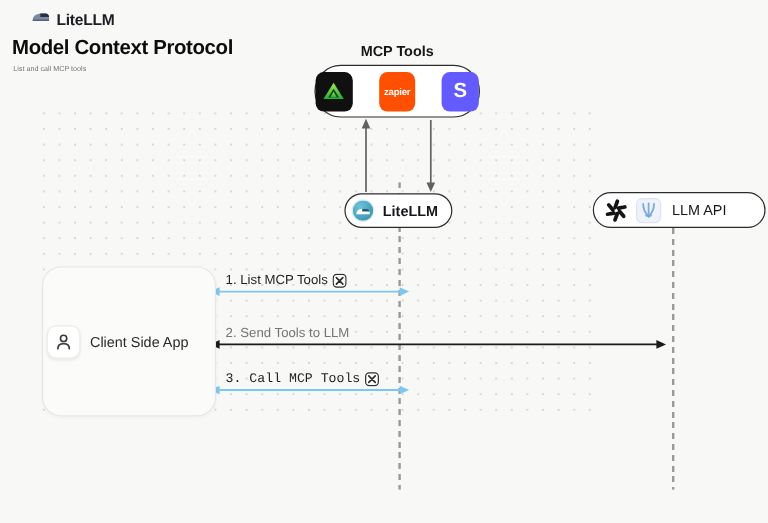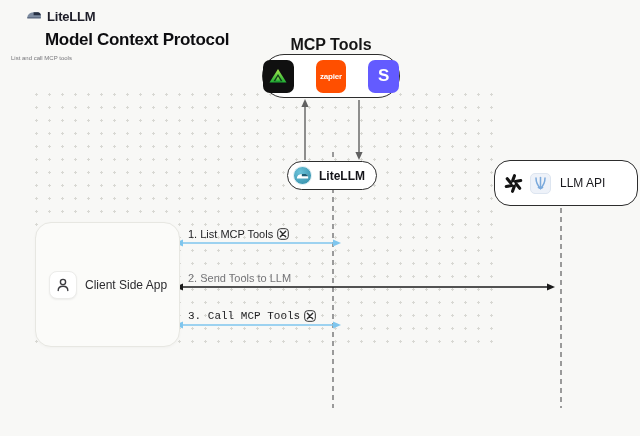--- a/index.html
+++ b/index.html
@@ -16,58 +16,58 @@
   .dotgrid {
     left:30px; top:88px; width:470px; height:258px;
     background-image:radial-gradient(#d8d8d3 1.1px, transparent 1.2px);
     background-size:13px 13px;
     z-index:0;
   }
 
   
   .brand-row { left:26px; top:7px; display:flex; align-items:center; gap:5px; z-index:3; }
   .brand-name { font-size:13px; font-weight:bold; color:#1d1d28; letter-spacing:-0.2px; }
-  .page-title { left:10px; top:30px; font-size:17px; font-weight:bold; color:#0d0d10; letter-spacing:-0.3px; z-index:3;margin-left:35px; }
+  .page-title { left:10px; top:30px; font-size:17px; font-weight:bold; color:#0d0d10; letter-spacing:-0.3px; z-index:3; }
   .page-subtitle { left:11px; top:55px; font-size:6px; color:#76767a; z-index:3; }
 
   
   .node {
     background:#ffffff; border:1.4px solid #2d2d2d;
     display:flex; align-items:center; z-index:2;
   }
   .mcp-label { left:262px; top:36px; width:138px; text-align:center;
-    font-size:16px; font-weight:bold; color:#161616; z-index:2; }
+    font-size:12px; font-weight:bold; color:#161616; z-index:2; }
   .mcp-box { left:262px; top:54px; width:138px; height:44px; border-radius:22px;
     justify-content:center; gap:22px; }
   .tool-tile { width:33px; height:33px; border-radius:7px;
     display:flex; align-items:center; justify-content:center; }
   .tile-dark   { background:#101010; }
   .tile-zapier { }
   .tile-stripe { }
   .zapier-word { color:#fff; font-size:8px; font-weight:bold; letter-spacing:-0.2px; }
   .stripe-s    { color:#fff; font-size:17px; font-weight:bold; }
 
   .litellm-box { left:287px; top:161px; width:90px; height:29px; border-radius:15px;
     padding-left:5px; gap:7px; }
   .litellm-text { font-size:12px; font-weight:bold; color:#15151a; }
   .logo-circle { width:19px; height:19px; border-radius:50%;
     background:radial-gradient(circle at 35% 30%, #6cc3da, #2f8aa6);
     border:1px solid #d9edf3;
     display:flex; align-items:center; justify-content:center; }
 
-  .llmapi-box { left:494px; top:160px; width:144px; height:46px; border-radius:16px;
+  .llmapi-box { left:494px; top:160px; width:144px; height:30px; border-radius:16px;
     padding-left:8px; gap:6px; }
   .llmapi-text { font-size:12px; font-weight:500; color:#18181c; margin-left:3px; }
   .blue-tile { width:21px; height:21px; border-radius:5px; background:#eef2f9;
     border:1px solid #dde5f0; display:flex; align-items:center; justify-content:center; }
 
   .client-box { left:35px; top:222px; width:145px; height:125px; border-radius:16px;
     background:#fbfbf9; border:1.2px solid #e7e7e2;
     box-shadow:0 1px 3px rgba(0,0,0,0.03);
-    display:flex; align-items:center; padding-left:13px; gap:8px; z-index:2; }
+    display:flex; align-items:center; padding-left:3px; gap:8px; z-index:2; }
   .person-tile { width:28px; height:28px; border-radius:8px; background:#ffffff;
     border:1px solid #ececea; box-shadow:0 1px 2px rgba(0,0,0,0.06);
     display:flex; align-items:center; justify-content:center; flex:0 0 auto; }
   .client-text { font-size:12px; color:#2a2a2e; }
 
   
   .lifeline { width:2px; z-index:1;
     background:repeating-linear-gradient(to bottom,#9a9a9a 0 5px, transparent 5px 9px); }
   .lifeline-left  { left:332px; top:152px; height:256px; }
   .lifeline-right { left:560px; top:190px; height:218px; }

